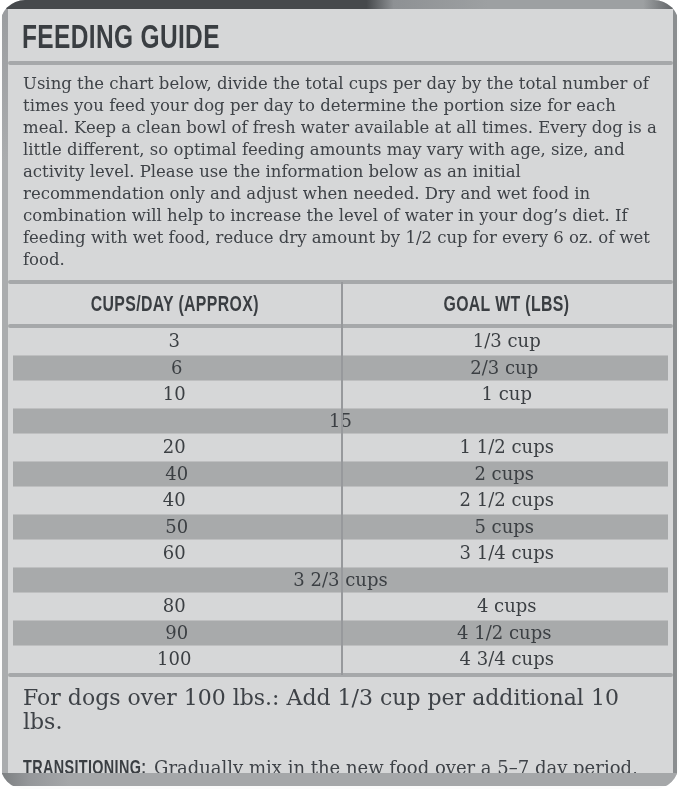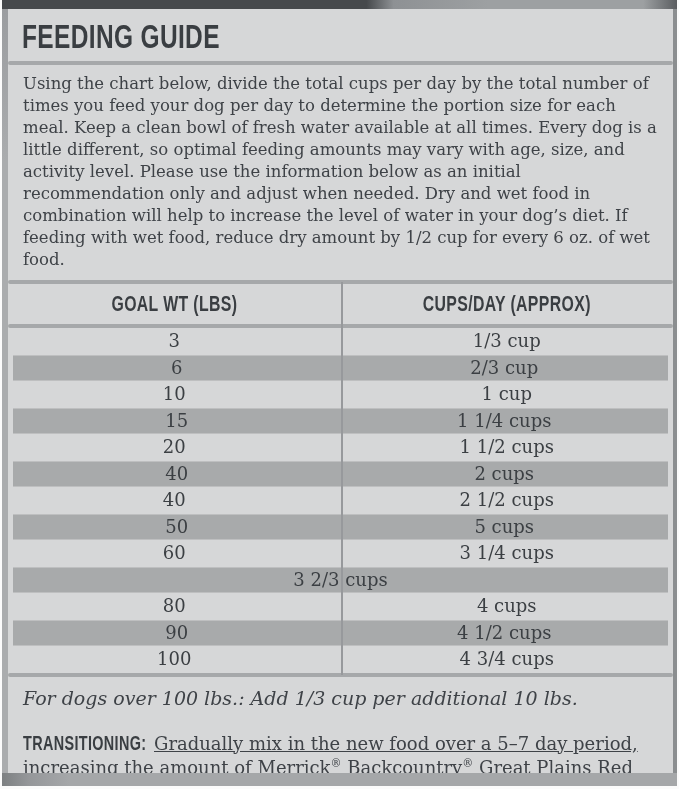--- a/index.html
+++ b/index.html
@@ -6,21 +6,21 @@
     --background:#d6d7d8;
     --stripe:#a8aaab;
     --text:#3e4247;
     --rule:#9da0a2;
     --frame_dark:#46494c;
     --frame_gray:#a5a7a9;
   }
   html,body{margin:0;padding:0;}
   body{background:#ffffff;font-family:"DejaVu Serif", serif;}
   .canvas{
-    position:relative;width:679px;height:789px;background:#fbfbfb;overflow:hidden;
+    position:relative;width:679px;height:789px;background:#fbfbfb;overflow:hidden;border-radius:25px;
   }
   .panel{
     position:absolute;top:0;left:2px;right:2px;bottom:3px;
     background:var(--background);
   }
   .top-bar{
     position:absolute;top:0;left:0;right:0;height:9px;
     background:linear-gradient(90deg,var(--frame_dark) 0%,var(--frame_dark) 54%,#8e9194 58%,var(--rule) 72%,var(--rule) 95%,#5a5d60 100%);
   }
   .left-bar{
@@ -77,21 +77,21 @@
     background:var(--stripe);
     margin:0 5px;
     box-shadow:inset 0 1px 0 rgba(255,255,255,0.25), inset 0 -1px 0 rgba(255,255,255,0.25);
   }
   .t-row .td{
     flex:1;text-align:center;font-size:18px;color:#3b3f43;line-height:1;
   }
   
   .t-row.dark .td{flex-basis:0;}
   .notes{margin:9px 15px 0;}
-  .note-line{font-size:19px;line-height:24px;color:var(--text);font-style:italic;}
+  .note-line{font-size:22px;line-height:24px;color:var(--text);}
   .transitioning{margin-top:21px;font-size:18px;line-height:24px;color:var(--text);text-decoration:underline;}
   .trans-label-wrap{
     display:inline-block;width:131px;vertical-align:baseline;white-space:nowrap;
   }
   .trans-label{
     font-family:"Liberation Sans", sans-serif;font-weight:700;font-size:20px;
     display:inline-block;transform:scaleX(0.72);transform-origin:0 50%;
     letter-spacing:0.5px;color:#3a3e42;
   }
   sup.reg{font-size:11px;vertical-align:super;line-height:0;}
@@ -115,25 +115,25 @@
       <div class="h-rule title-rule"></div>
 
       <p class="intro">Using the chart below, divide the total cups per day by the total number of times you feed your dog per day to determine the portion size for each meal. Keep a clean bowl of fresh water available at all times. Every dog is a little different, so optimal feeding amounts may vary with age, size, and activity level. Please use the information below as an initial recommendation only and adjust when needed. Dry and wet food in combination will help to increase the level of water in your dog’s diet. If feeding with wet food, reduce dry amount by 1/2 cup for every 6 oz. of wet food.</p>
 
       <div class="feeding-table">
         <div class="col-divider"></div>
         <div class="h-rule"></div>
 
         <div class="t-header">
           <div class="th">
+            <span class="condensed-center">CUPS/DAY (APPROX)</span>
+          </div>
+          <div class="th">
             <span class="condensed-center">GOAL WT (LBS)</span>
           </div>
-          <div class="th">
-            <span class="condensed-center">CUPS/DAY (APPROX)</span>
-          </div>
         </div>
 
         <div class="h-rule"></div>
 
         <div>
   <div class="t-row">
     <div class="td c-wt">3</div>
     <div class="td c-cups">1/3 cup</div>
   </div>
 
@@ -142,21 +142,20 @@
     <div class="td c-cups">2/3 cup</div>
   </div>
 
   <div class="t-row">
     <div class="td c-wt">10</div>
     <div class="td c-cups">1 cup</div>
   </div>
 
   <div class="t-row dark">
     <div class="td c-wt">15</div>
-    <div class="td c-cups">1 1/4 cups</div>
   </div>
 
   <div class="t-row">
     <div class="td c-wt">20</div>
     <div class="td c-cups">1 1/2 cups</div>
   </div>
 
   <div class="t-row dark">
     <div class="td c-wt">40</div>
     <div class="td c-cups">2 cups</div>

